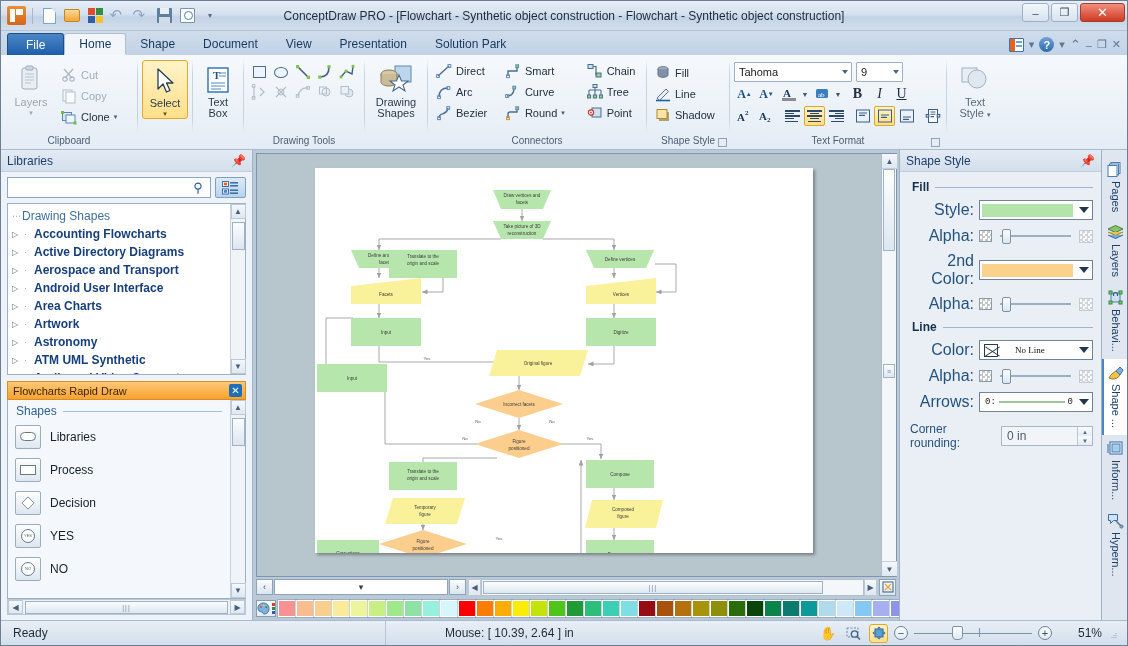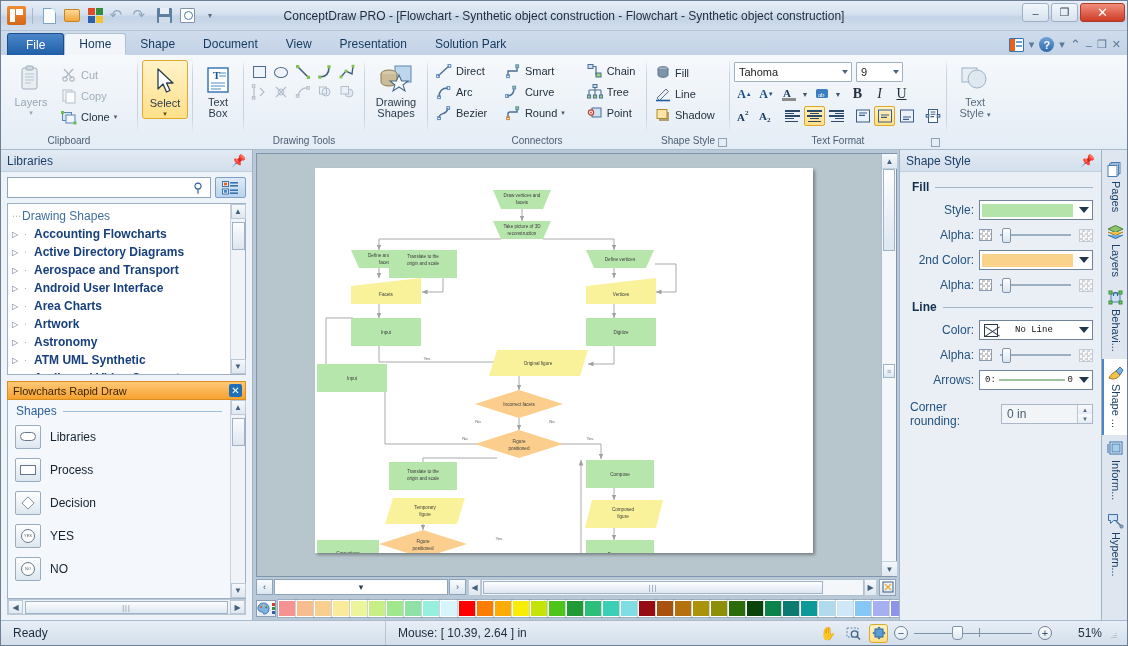--- a/index.html
+++ b/index.html
@@ -188,57 +188,57 @@
   .swatch { width:18px; height:17px; border:1px solid #ffffff; outline:1px solid rgba(110,130,150,.35); }
 
   
   .rightpanel { width:228px; flex:none; display:flex; background:#eaeff6; border-left:1px solid #9fb2c6;}
   .rp-main { flex:1; display:flex; flex-direction:column; min-width:0; }
   .rp-body { flex:1; padding:4px 8px 0 6px; }
   .sect { display:flex; align-items:center; gap:6px; margin:4px 0 6px 6px; }
   .sect .t { font-size:12px; font-weight:bold; color:#14304f; }
   .sect .rule { flex:1; height:1px; background:#9fb6cc; }
   .frow { display:flex; align-items:center; margin-bottom:7px; gap:5px; }
-  .flabel { width:68px; text-align:right; font-size:12px; color:#23527f; }
+  .flabel { width:68px; text-align:right; font-size:16px; color:#23527f; }
   .combo { flex:1; height:20px; border:1px solid #6f8399; background:#fff; display:flex; align-items:center; position:relative;}
   .combo .swatchfill { flex:1; margin:2px; height:13px; }
   .combo .arrow { width:17px; display:flex;align-items:center;justify-content:center; }
   .arrowdown { border-left:5px solid transparent;border-right:5px solid transparent;border-top:6px solid #20364b; }
   .chk { width:13px;height:12px; background:
       repeating-conic-gradient(#c6c6c6 0 25%, #ffffff 0 50%) 0 0/5px 5px; border:1px solid #8a9cb0;}
   .slider { flex:1; height:16px; position:relative; display:flex; align-items:center; margin:0 3px;}
   .slider .track{ position:absolute;left:0;right:0;height:2px;background:#9cb0c4;}
   .slider .knob{ position:absolute; left:2px; width:9px;height:15px;background:linear-gradient(#fdfeff,#dbe5ef);border:1px solid #7d93aa;border-radius:2px;}
   .endbox { width:14px;height:13px; background:repeating-conic-gradient(#c6c6c6 0 25%, #ffffff 0 50%) 0 0/5px 5px;
             border:1px solid #a9b9c8; opacity:.65;}
   .nolinebox{ flex:1;margin:2px; height:14px; display:flex; align-items:center; gap:5px; padding-left:2px;}
   .nolinesq{ width:14px;height:13px;border:1px solid #2b3a4a; background:#fff; position:relative;}
   .nolinesq::before,.nolinesq::after{content:"";position:absolute;left:-1px;top:6px;width:17px;height:1px;background:#2b3a4a;transform:rotate(33deg);}
   .nolinesq::after{transform:rotate(-33deg);}
-  .nolinetx{ font-size:9px; color:#111; font-family:Liberation Mono, monospace;padding-left:12px;}
+  .nolinetx{ font-size:9px; color:#111; font-family:Liberation Serif, serif;padding-left:12px;}
   .weightline{ flex:1;margin:2px;height:14px; display:flex;align-items:center; gap:4px; padding-left:3px; font-size:9px; font-family:"Liberation Mono", monospace;}
   .weightline .ln{flex:1;height:2px;background:#3a5d88;}
   .arrline{ flex:1;margin:2px;height:14px; display:flex;align-items:center; gap:3px; padding-left:3px; font-size:9px;font-family:"Liberation Mono", monospace;}
   .arrline .ln{flex:1;height:2px;background:#9ec49e;}
   .spin { width:96px;height:20px;border:1px solid #a8b8c8;background:#f2f5f8;display:flex;align-items:center;
           font-size:12px;color:#4a5c6e;padding-left:5px;position:relative;}
   .spinbtns{position:absolute;right:0;top:0;bottom:0;width:15px;border-left:1px solid #b9c6d4;display:flex;flex-direction:column;}
   .spinbtns i{flex:1;display:flex;align-items:center;justify-content:center;font-size:6px;color:#54687c;background:linear-gradient(#fafcfe,#e4ebf3);}
 
   .rptabs { width:26px; flex:none; background:#dfe6ef; border-left:1px solid #9fb2c6; padding-top:6px;
             display:flex; flex-direction:column; align-items:center; gap:0;}
   .rptab { width:25px; padding:5px 0 7px 0; display:flex; flex-direction:column; align-items:center; gap:3px;
            border-left:2px solid transparent;}
   .rptab.active { background:#fff; border-left:2px solid #4a86c6; }
   .rptab .vt { writing-mode:vertical-rl; font-size:11px; color:#1d3f68; letter-spacing:0px;}
   .rpico { width:17px;height:17px; flex:none;}
 
   
   .statusbar { height:25px; flex:none; display:flex; align-items:center;
-               background:linear-gradient(#e8eef6,#d3dfec); border-top:1px solid #a9bacd; font-size:12px; color:#1d2c3a;}
+               background:linear-gradient(#e8eef6,#d3dfec); border-top:1px solid #a9bacd; font-size:12px; color:#1d2c3a;gap:47px;}
   .st-ready { width:385px; padding-left:12px; border-right:1px solid #b6c4d3; height:100%; display:flex;align-items:center;}
   .st-mouse { flex:1; padding-left:12px; }
   .st-tools { display:flex; align-items:center; gap:6px; padding-right:10px; }
   .sttool { width:19px;height:19px; display:flex;align-items:center;justify-content:center; color:#3f6287; font-size:13px;}
   .sttool.on { background:linear-gradient(#fff3c9,#ffdf86); border:1px solid #dfa82c; border-radius:3px;}
   .zslider { width:118px; height:16px; position:relative; display:flex; align-items:center; }
   .zslider .ztrack{position:absolute;left:0;right:0;height:1px;background:#7d93aa;}
   .ztick{position:absolute;left:55%;top:3px;width:1px;height:9px;background:#7d93aa;}
   .zknob{position:absolute;left:32%;width:11px;height:14px;background:linear-gradient(#fdfeff,#e0e8f1);border:1px solid #7d93aa;
          border-radius:2px 2px 4px 4px;}

